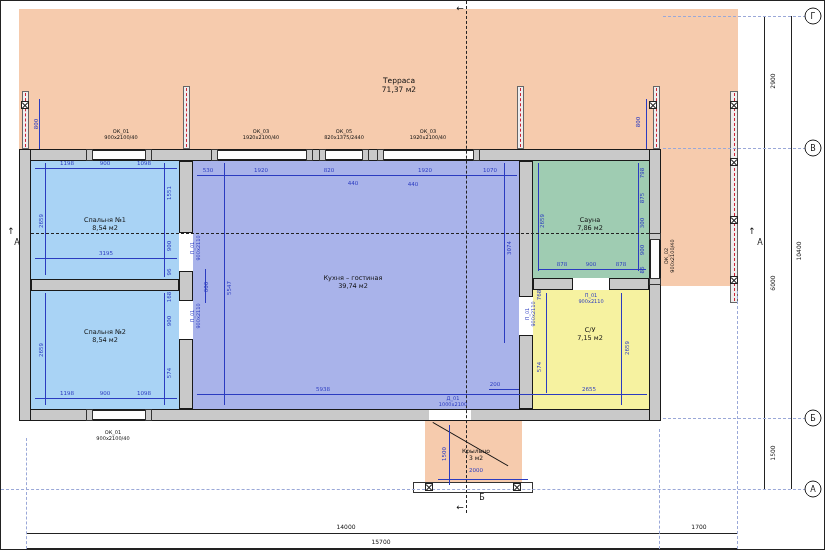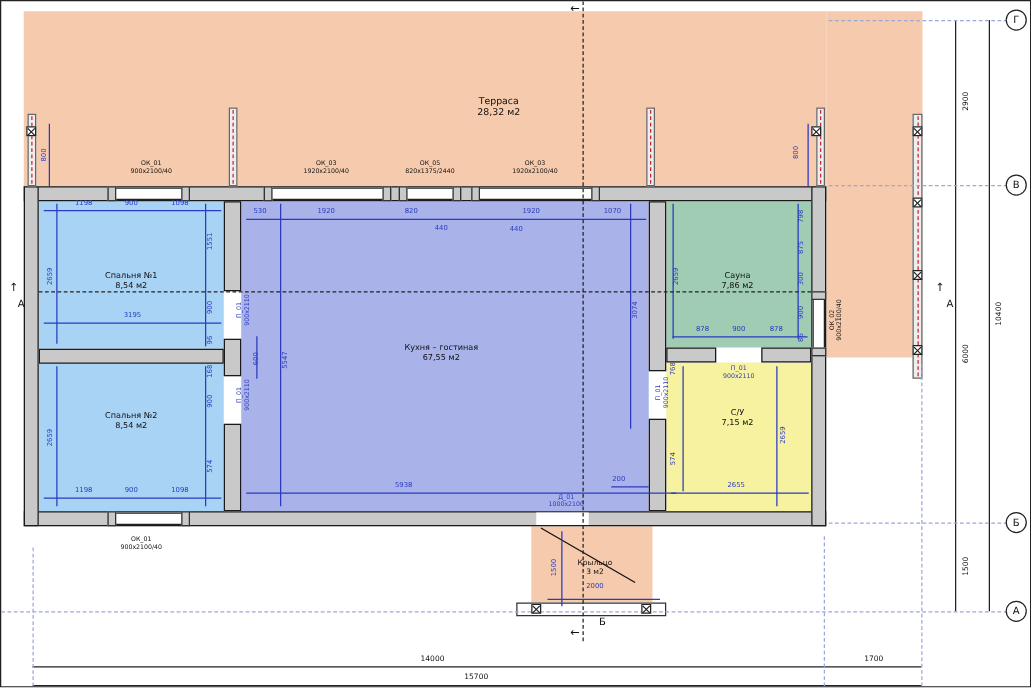--- a/index.html
+++ b/index.html
@@ -125,27 +125,27 @@
   <div class="axh" style="left:0px;top:488px;width:810px;"></div>
   <div class="axv" style="left:25px;top:437px;height:111px;"></div>
   <div class="axv" style="left:658px;top:428px;height:120px;"></div>
   <div class="axv" style="left:736px;top:290px;height:258px;"></div>
 
   <div class="sech" style="left:30px;top:232px;width:618px;"></div>
   <div class="secv" style="left:465px;top:0px;height:512px;"></div>
 
   <div id="labels">
       <div class="lbl" style="left: 398px; top: 84px; font-size: 7.5px;">Терраса
-28,32 м2</div>
+71,37 м2</div>
       <div class="lbl" style="left: 104px; top: 224px; font-size: 6.5px;">Спальня №1
 8,54 м2</div>
       <div class="lbl" style="left: 104px; top: 336px; font-size: 6.5px;">Спальня №2
 8,54 м2</div>
       <div class="lbl" style="left: 352px; top: 282px; font-size: 6.5px;">Кухня – гостиная
-67,55 м2</div>
+39,74 м2</div>
       <div class="lbl" style="left: 589px; top: 224px; font-size: 6.5px;">Сауна
 7,86 м2</div>
       <div class="lbl" style="left: 589px; top: 334px; font-size: 6.5px;">С/У
 7,15 м2</div>
       <div class="lbl" style="left: 475px; top: 453px; font-size: 6px;">Крыльцо
 3 м2</div>
       <div class="lbl" style="left: 120px; top: 133px; font-size: 5px;">ОК_01
 900х2100/40</div>
       <div class="lbl" style="left: 260px; top: 133px; font-size: 5px;">ОК_03
 1920х2100/40</div>

